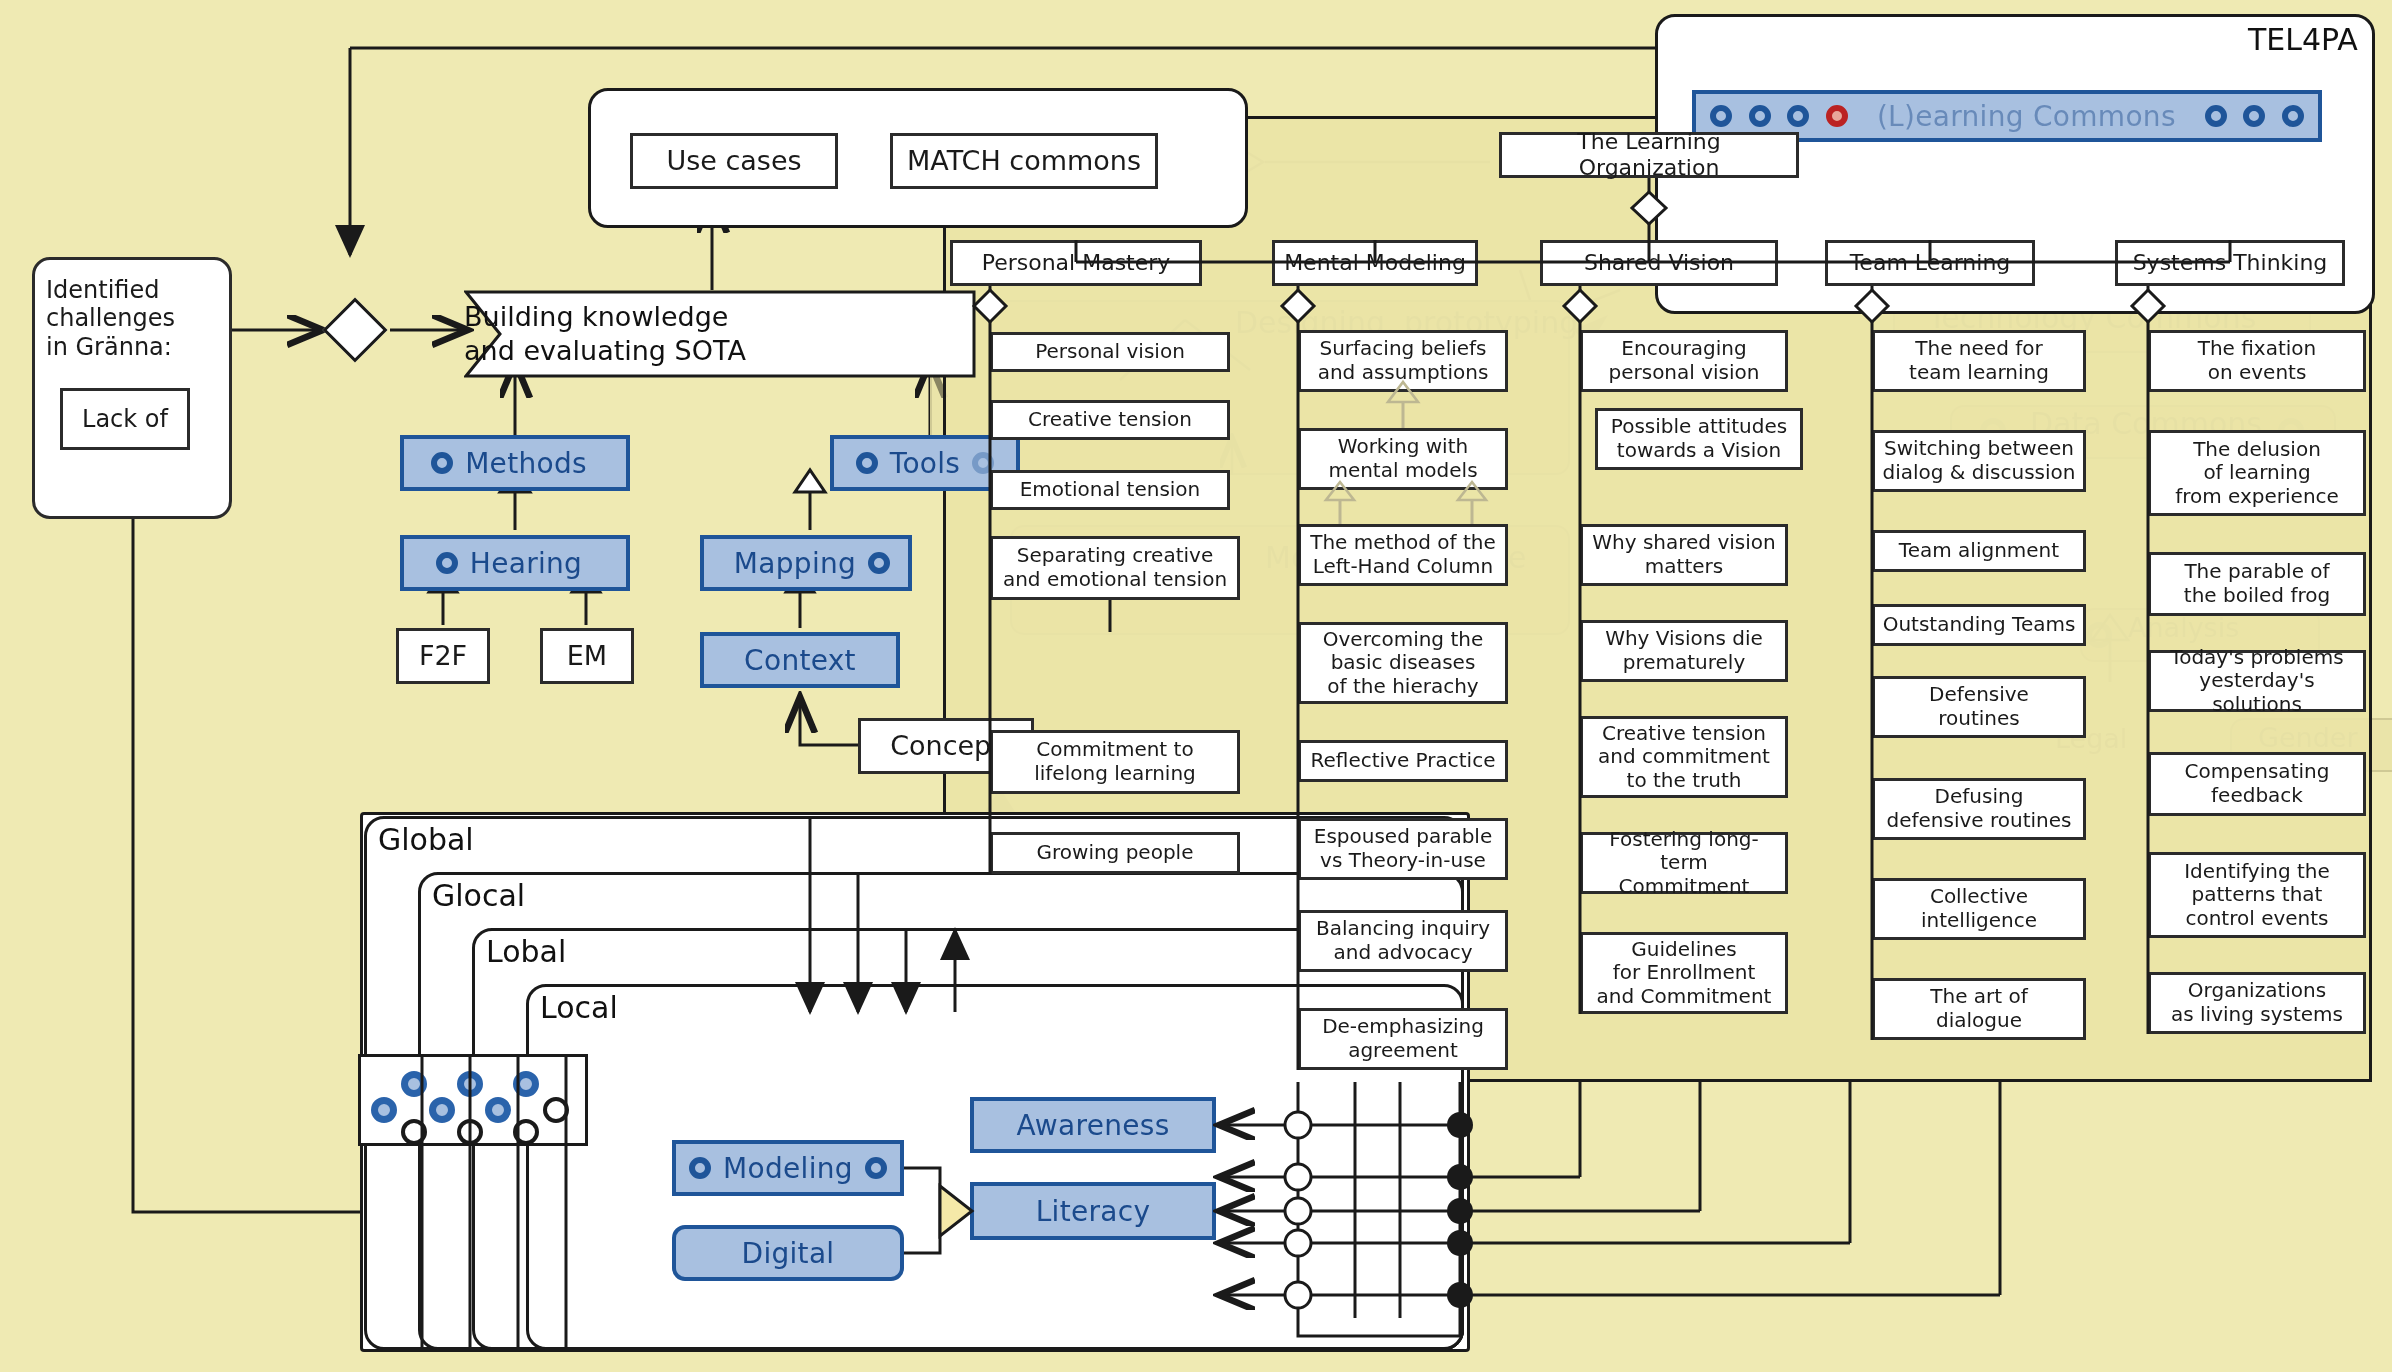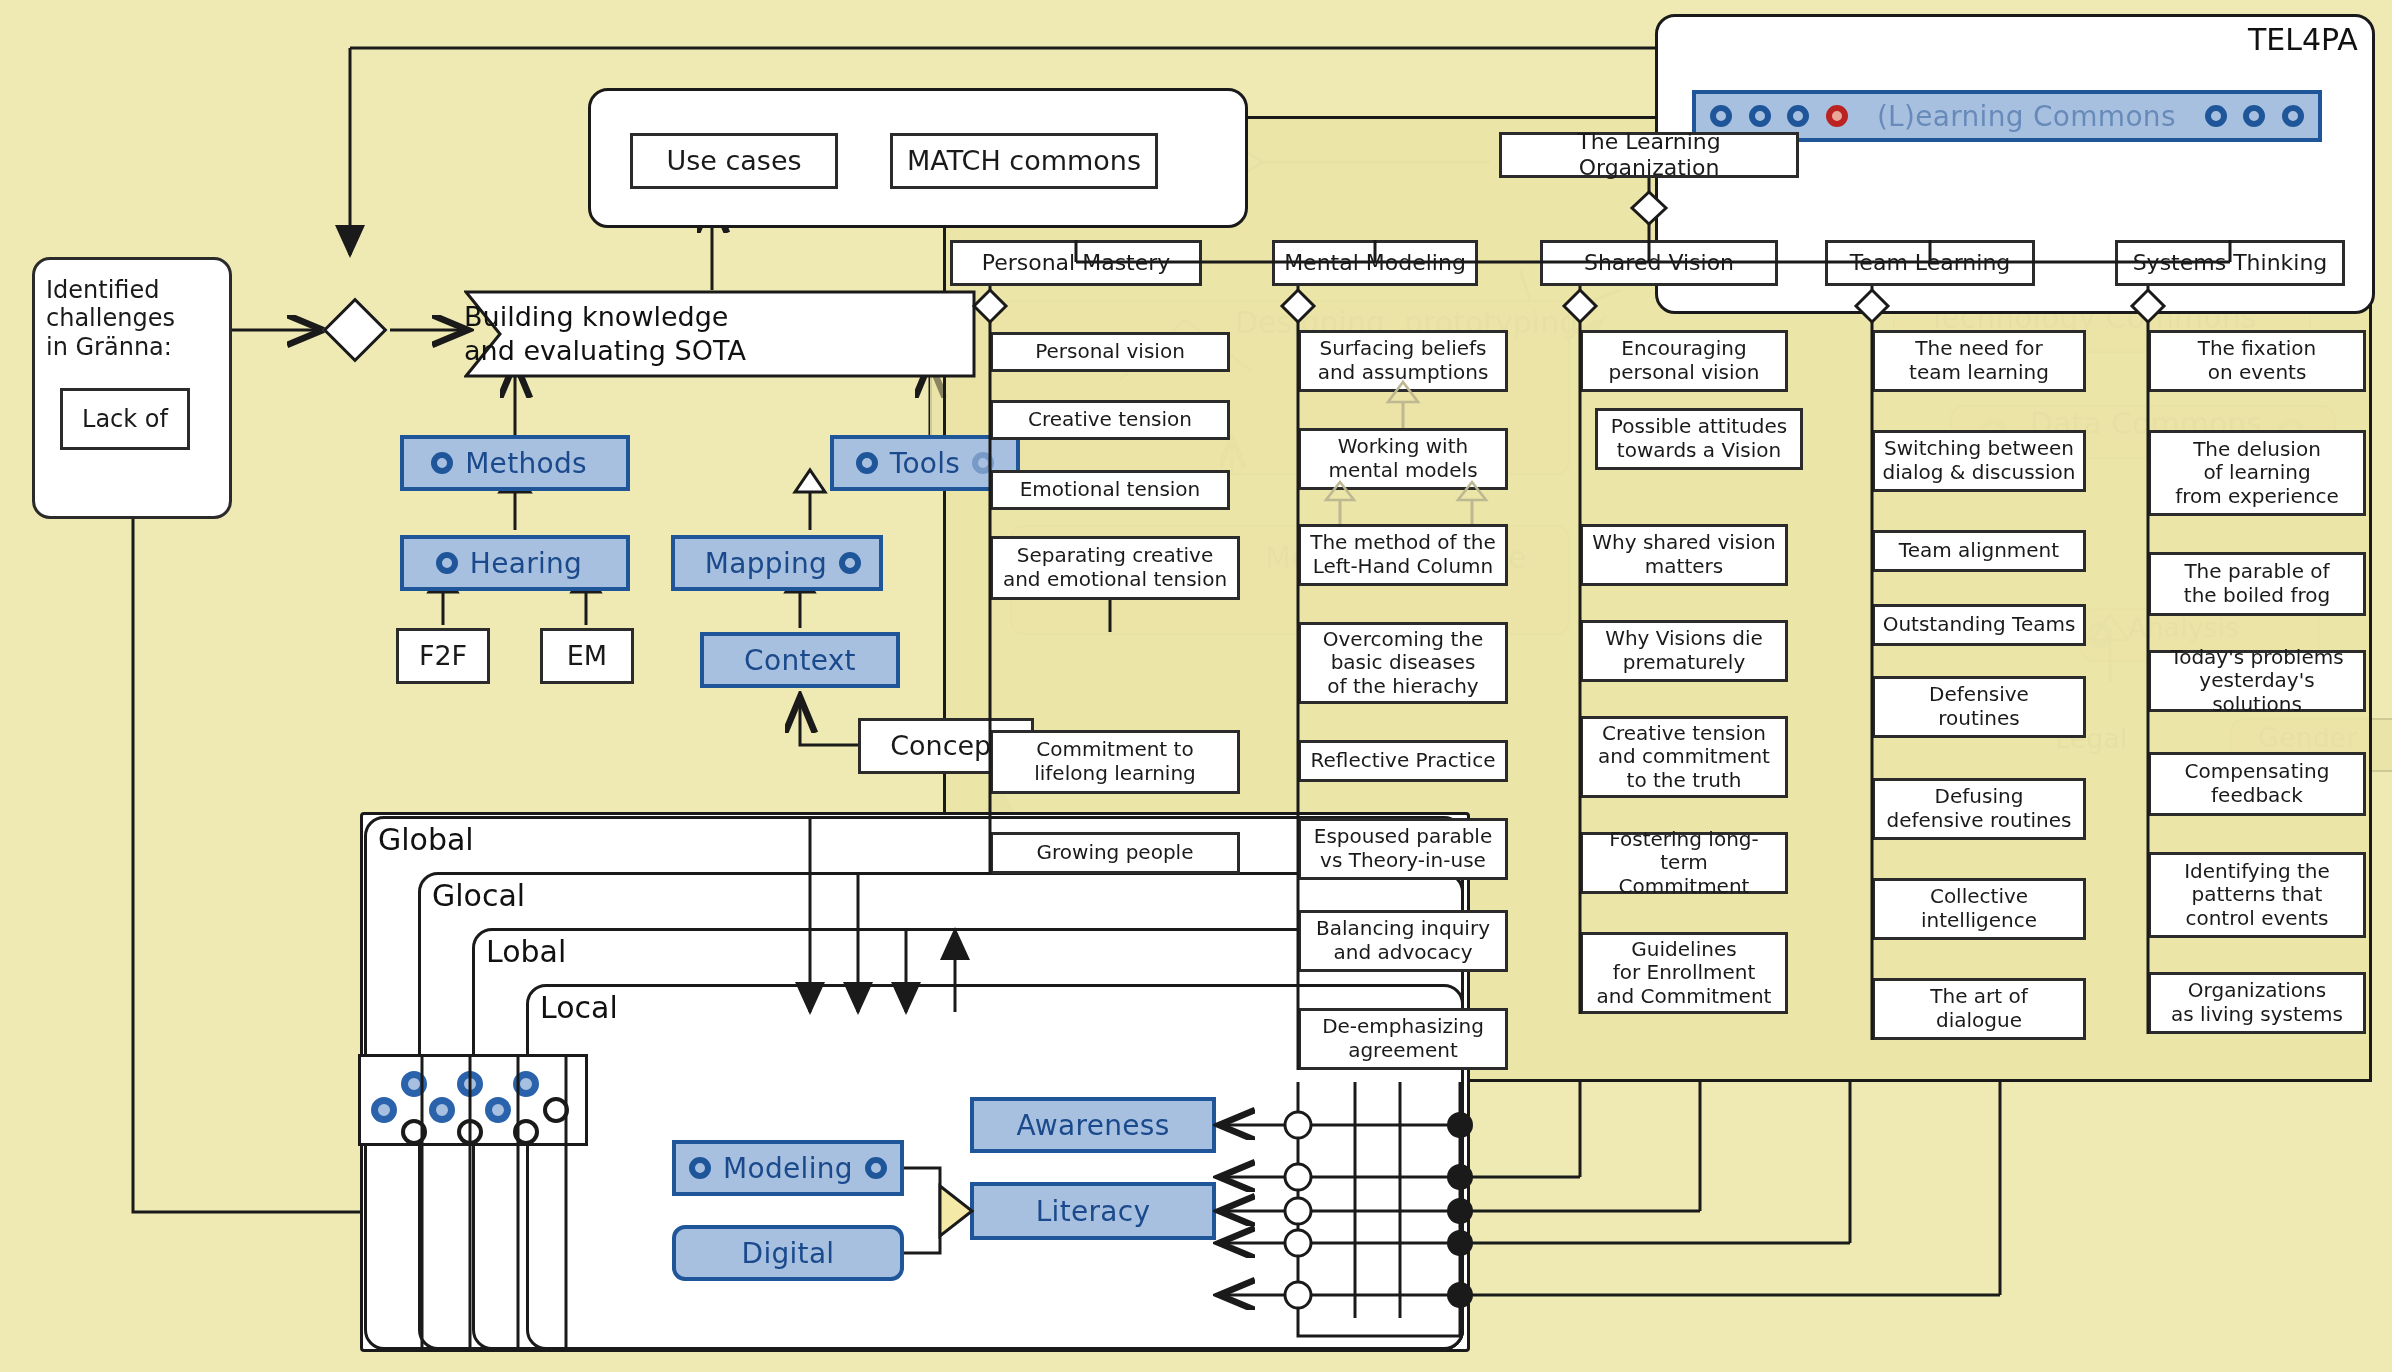--- a/index.html
+++ b/index.html
@@ -213,21 +213,21 @@
     <span class="lbl">Hearing</span>
   </div>
   <div class="box z5" style="left:396px;top:628px;width:94px;height:56px;font-size:27px;">F2F</div>
   <div class="box z5" style="left:540px;top:628px;width:94px;height:56px;font-size:27px;">EM</div>
 
   <div class="blue z5" style="left:830px;top:435px;width:190px;height:56px;">
     <span class="ring"></span>
     <span class="lbl">Tools</span>
     <span class="ring" style="opacity:.35"></span>
   </div>
-  <div class="blue z5" style="left:671px;top:535px;width:212px;height:56px;align-items:center;">
+  <div class="blue z5" style="left:700px;top:535px;width:212px;height:56px;align-items:center;">
     <span class="lbl">Mapping</span>
     <span class="ring"></span>
   </div>
   <div class="blue z5" style="left:700px;top:632px;width:200px;height:56px;">
     <span class="lbl">Context</span>
   </div>
   <div class="box z5" style="left:858px;top:718px;width:176px;height:56px;font-size:27px;">Concept</div>
 
   <div class="dotgrid z5" style="left:358px;top:1054px;width:230px;height:92px;">
     <div class="dot on" style="left:10px;top:40px;"></div>

